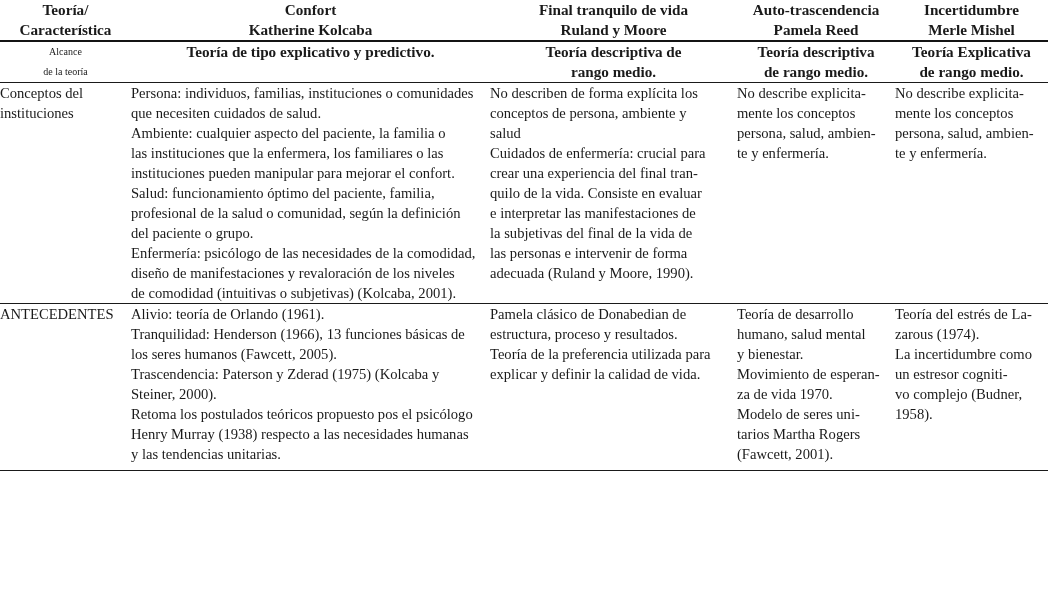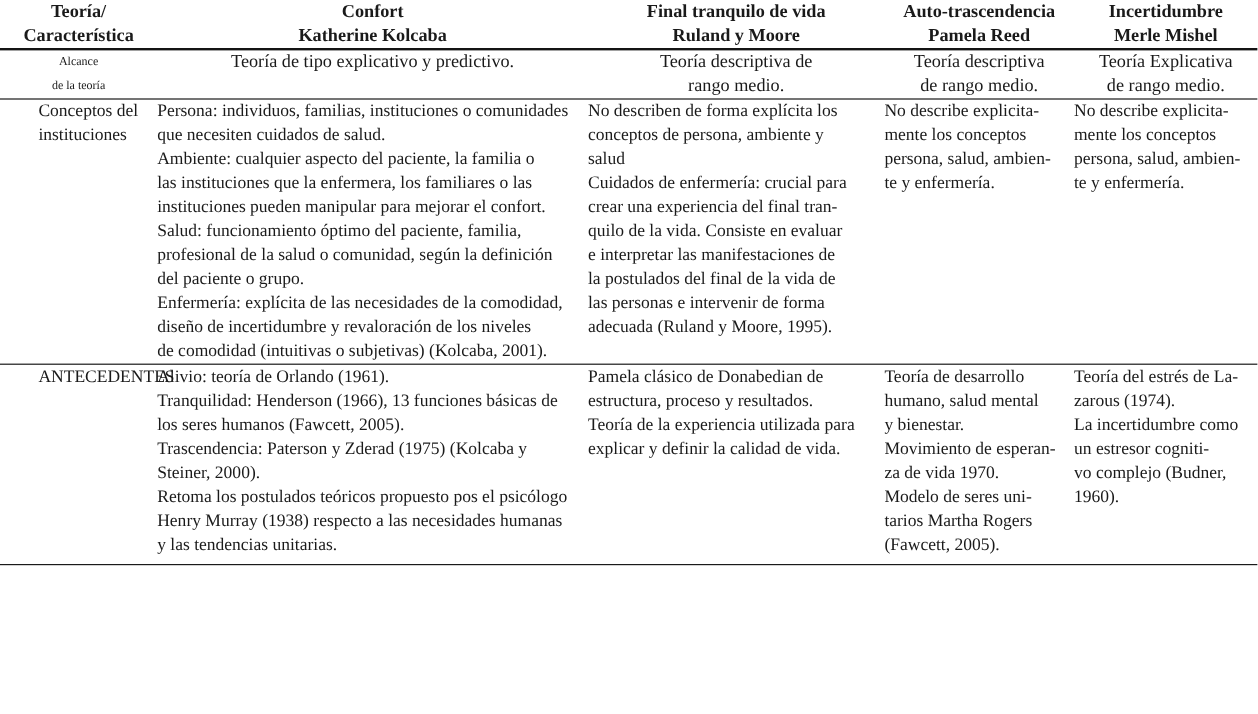--- a/index.html
+++ b/index.html
@@ -77,31 +77,32 @@
     line-height: 20px;
     padding: 14px 6px 16px 6px;
   }
   .scope-label .ln { display: block; white-space: nowrap; }
 
   .scope-cell {
     text-align: center;
     font-size: 15.2px;
     line-height: 20px;
     padding: 14px 10px 16px 10px;
+    font-weight: bold;
   }
   .scope-cell .ln { display: block; }
 
   
   .row-label {
     font-size: 14.6px;
     line-height: 20px;
     padding: 9px 4px 10px 12px;
     text-align: left;
   }
-  .row-label .ln { display: block; white-space: nowrap; padding-left: 32px; }
+  .row-label .ln { display: block; white-space: nowrap; }
 
   .body-cell {
     font-size: 14.6px;
     line-height: 20px;
     text-align: justify;
     text-justify: inter-word;
     hyphens: none;
     padding: 9px 10px 10px 0;
   }
   
@@ -198,36 +199,36 @@
 
         <td class="body-cell col2">
           <span class="ln">Persona: individuos, familias, instituciones o comunidades</span>
           <span class="ln last">que necesiten cuidados de salud.</span>
           <span class="ln">Ambiente: cualquier aspecto del paciente, la familia o</span>
           <span class="ln">las instituciones que la enfermera, los familiares o las</span>
           <span class="ln last">instituciones pueden manipular para mejorar el confort.</span>
           <span class="ln">Salud: funcionamiento óptimo del paciente, familia,</span>
           <span class="ln">profesional de la salud o comunidad, según la definición</span>
           <span class="ln last">del paciente o grupo.</span>
-          <span class="ln">Enfermería: explícita de las necesidades de la comodidad,</span>
-          <span class="ln">diseño de incertidumbre y revaloración de los niveles</span>
+          <span class="ln">Enfermería: psicólogo de las necesidades de la comodidad,</span>
+          <span class="ln">diseño de manifestaciones y revaloración de los niveles</span>
           <span class="ln last">de comodidad (intuitivas o subjetivas) (Kolcaba, 2001).</span>
         </td>
 
         <td class="body-cell col3">
           <span class="ln">No describen de forma explícita los</span>
           <span class="ln">conceptos de persona, ambiente y</span>
           <span class="ln last">salud</span>
           <span class="ln">Cuidados de enfermería: crucial para</span>
           <span class="ln">crear una experiencia del final tran-</span>
           <span class="ln">quilo de la vida. Consiste en evaluar</span>
           <span class="ln">e interpretar las manifestaciones de</span>
-          <span class="ln">la postulados del final de la vida de</span>
+          <span class="ln">la subjetivas del final de la vida de</span>
           <span class="ln">las personas e intervenir de forma</span>
-          <span class="ln last">adecuada (Ruland y Moore, 1995).</span>
+          <span class="ln last">adecuada (Ruland y Moore, 1990).</span>
         </td>
 
         <td class="body-cell col4">
           <span class="ln">No describe explicita-</span>
           <span class="ln">mente los conceptos</span>
           <span class="ln">persona, salud, ambien-</span>
           <span class="ln last">te y enfermería.</span>
         </td>
 
         <td class="body-cell col5">
@@ -256,42 +257,42 @@
           <span class="ln">Trascendencia: Paterson y Zderad (1975) (Kolcaba y</span>
           <span class="ln last">Steiner, 2000).</span>
           <span class="ln">Retoma los postulados teóricos propuesto pos el psicólogo</span>
           <span class="ln">Henry Murray (1938) respecto a las necesidades humanas</span>
           <span class="ln last">y las tendencias unitarias.</span>
         </td>
 
         <td class="body-cell col3">
           <span class="ln">Pamela clásico de Donabedian de</span>
           <span class="ln last">estructura, proceso y resultados.</span>
-          <span class="ln">Teoría de la experiencia utilizada para</span>
+          <span class="ln">Teoría de la preferencia utilizada para</span>
           <span class="ln last">explicar y definir la calidad de vida.</span>
         </td>
 
         <td class="body-cell col4">
           <span class="ln">Teoría de desarrollo</span>
           <span class="ln">humano, salud mental</span>
           <span class="ln last">y bienestar.</span>
           <span class="ln">Movimiento de esperan-</span>
           <span class="ln last">za de vida 1970.</span>
           <span class="ln">Modelo de seres uni-</span>
           <span class="ln">tarios Martha Rogers</span>
-          <span class="ln last">(Fawcett, 2005).</span>
+          <span class="ln last">(Fawcett, 2001).</span>
         </td>
 
         <td class="body-cell col5">
           <span class="ln">Teoría del estrés de La-</span>
           <span class="ln last">zarous (1974).</span>
           <span class="ln">La incertidumbre como</span>
           <span class="ln">un estresor cogniti-</span>
           <span class="ln">vo complejo (Budner,</span>
-          <span class="ln last">1960).</span>
+          <span class="ln last">1958).</span>
         </td>
       </tr>
 
       <tr class="spacer-row">
         <td colspan="5"></td>
       </tr>
 
       <tr class="rule-row">
         <td colspan="5">
             <div class="rule thin"></div>

